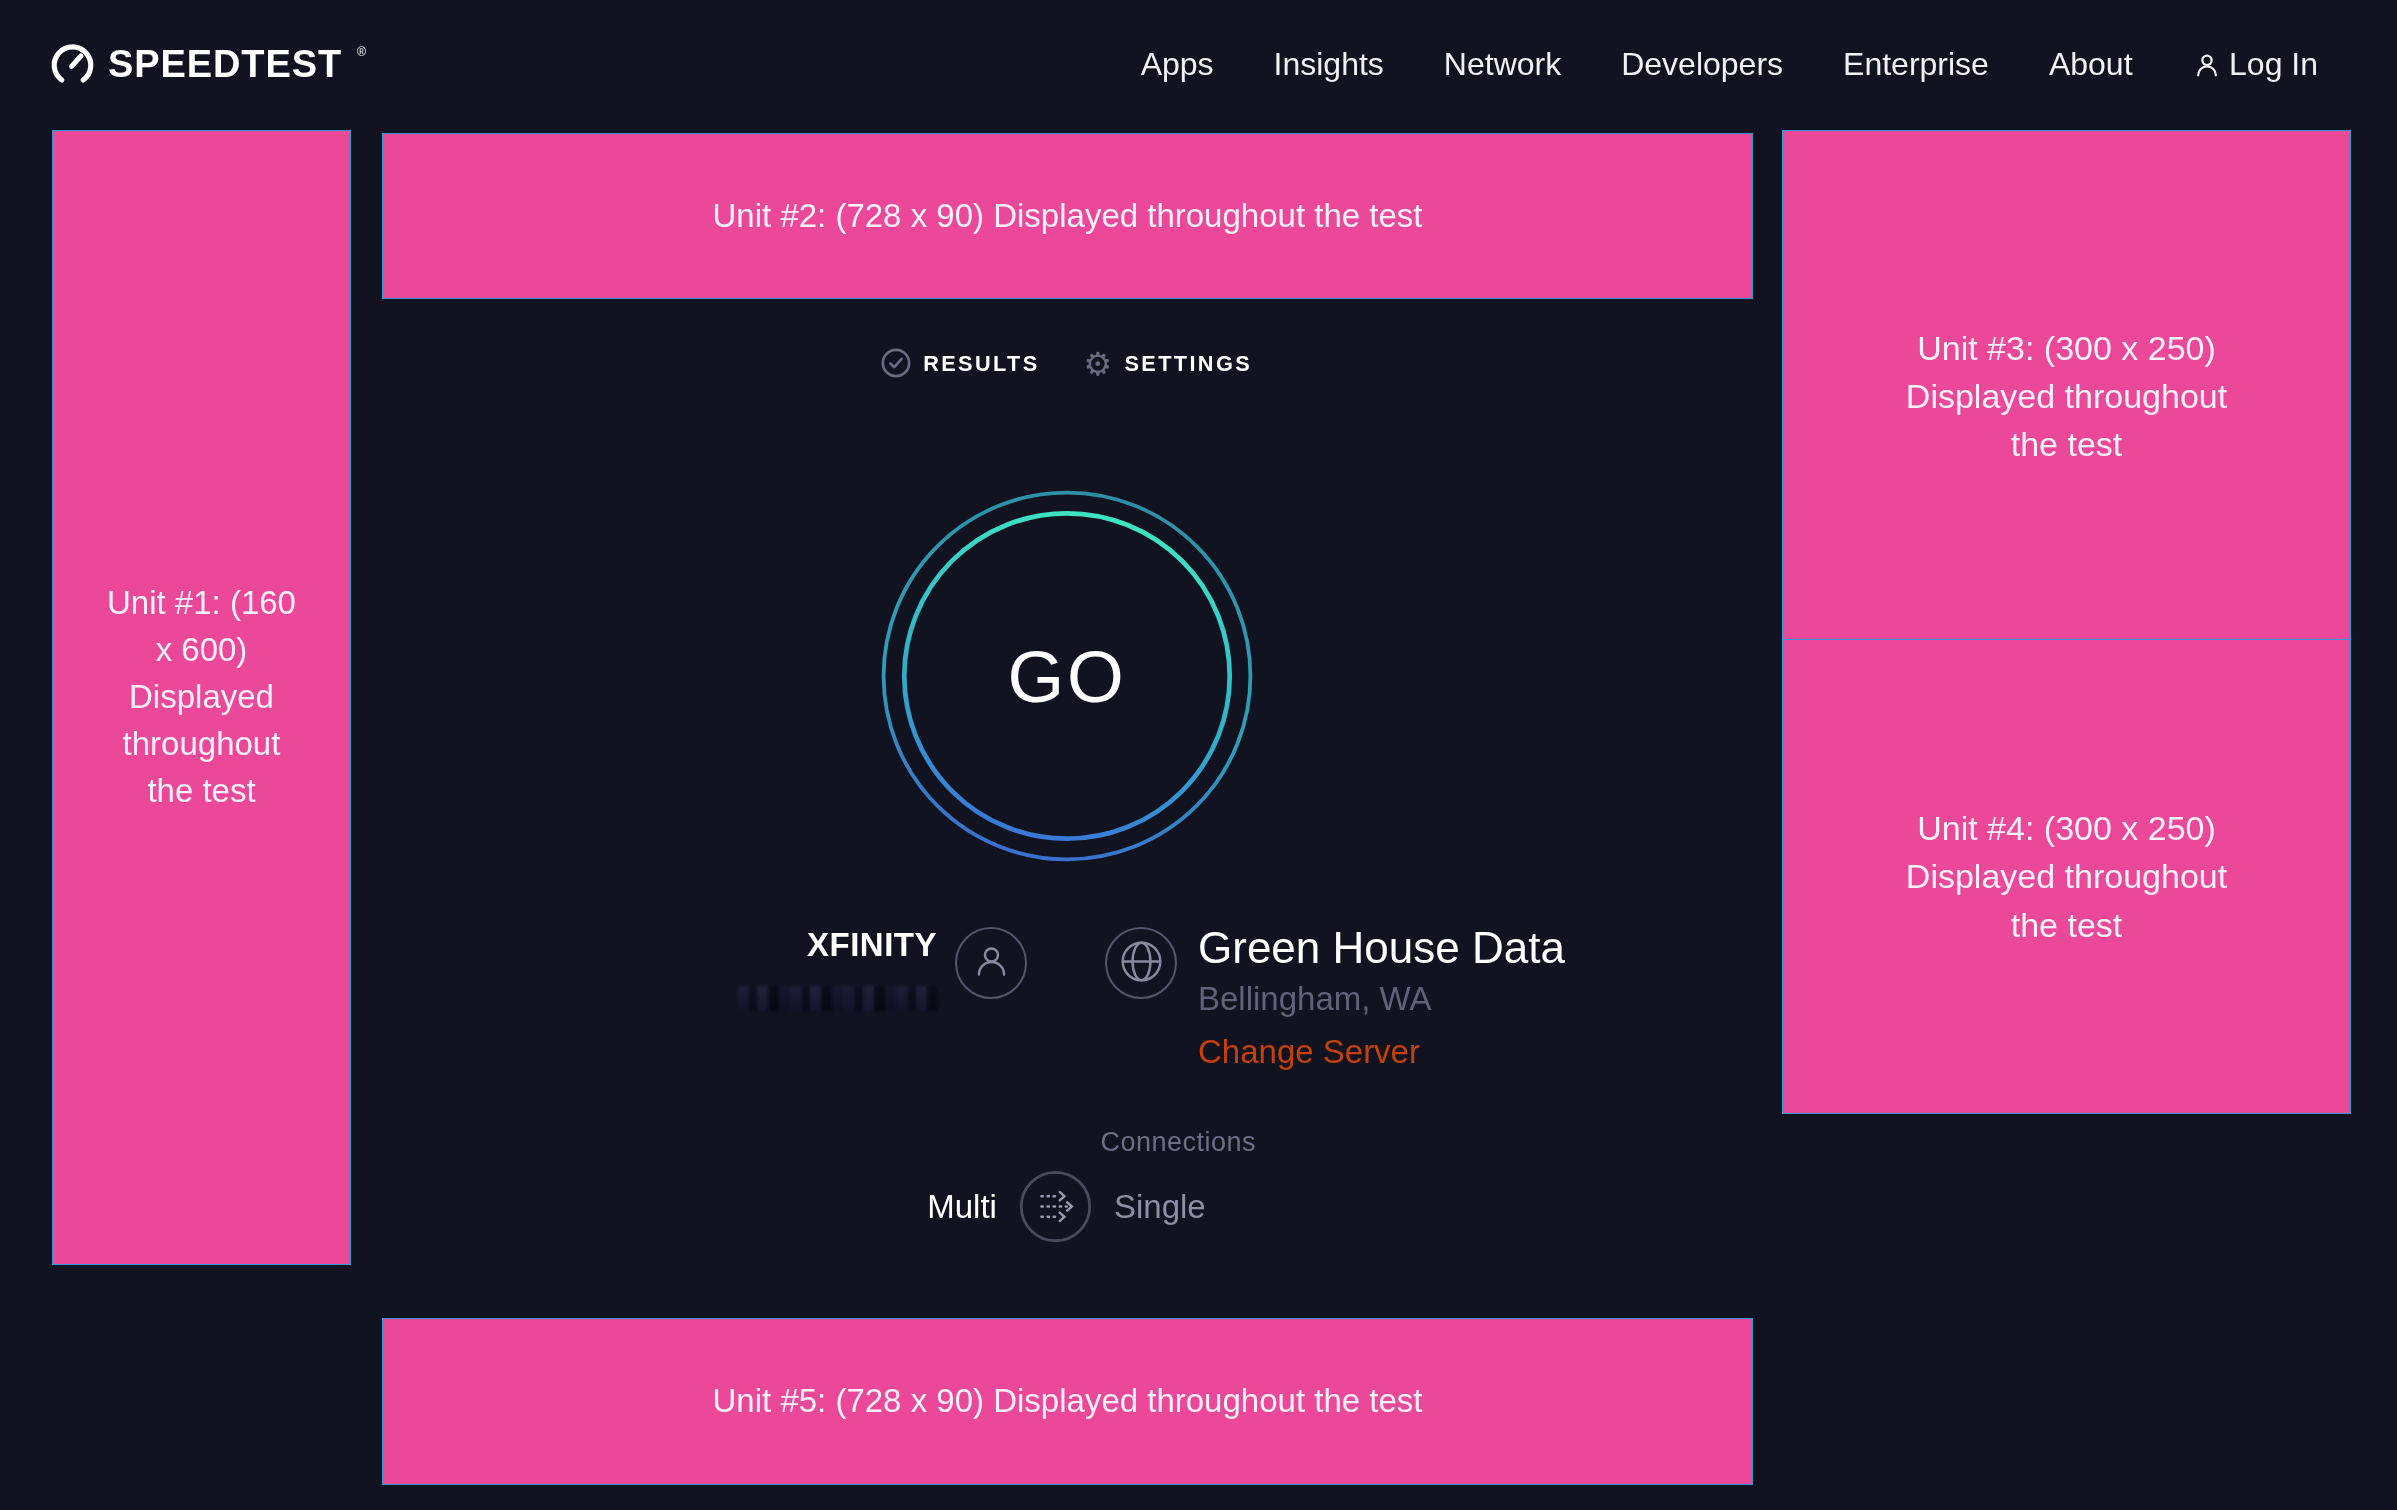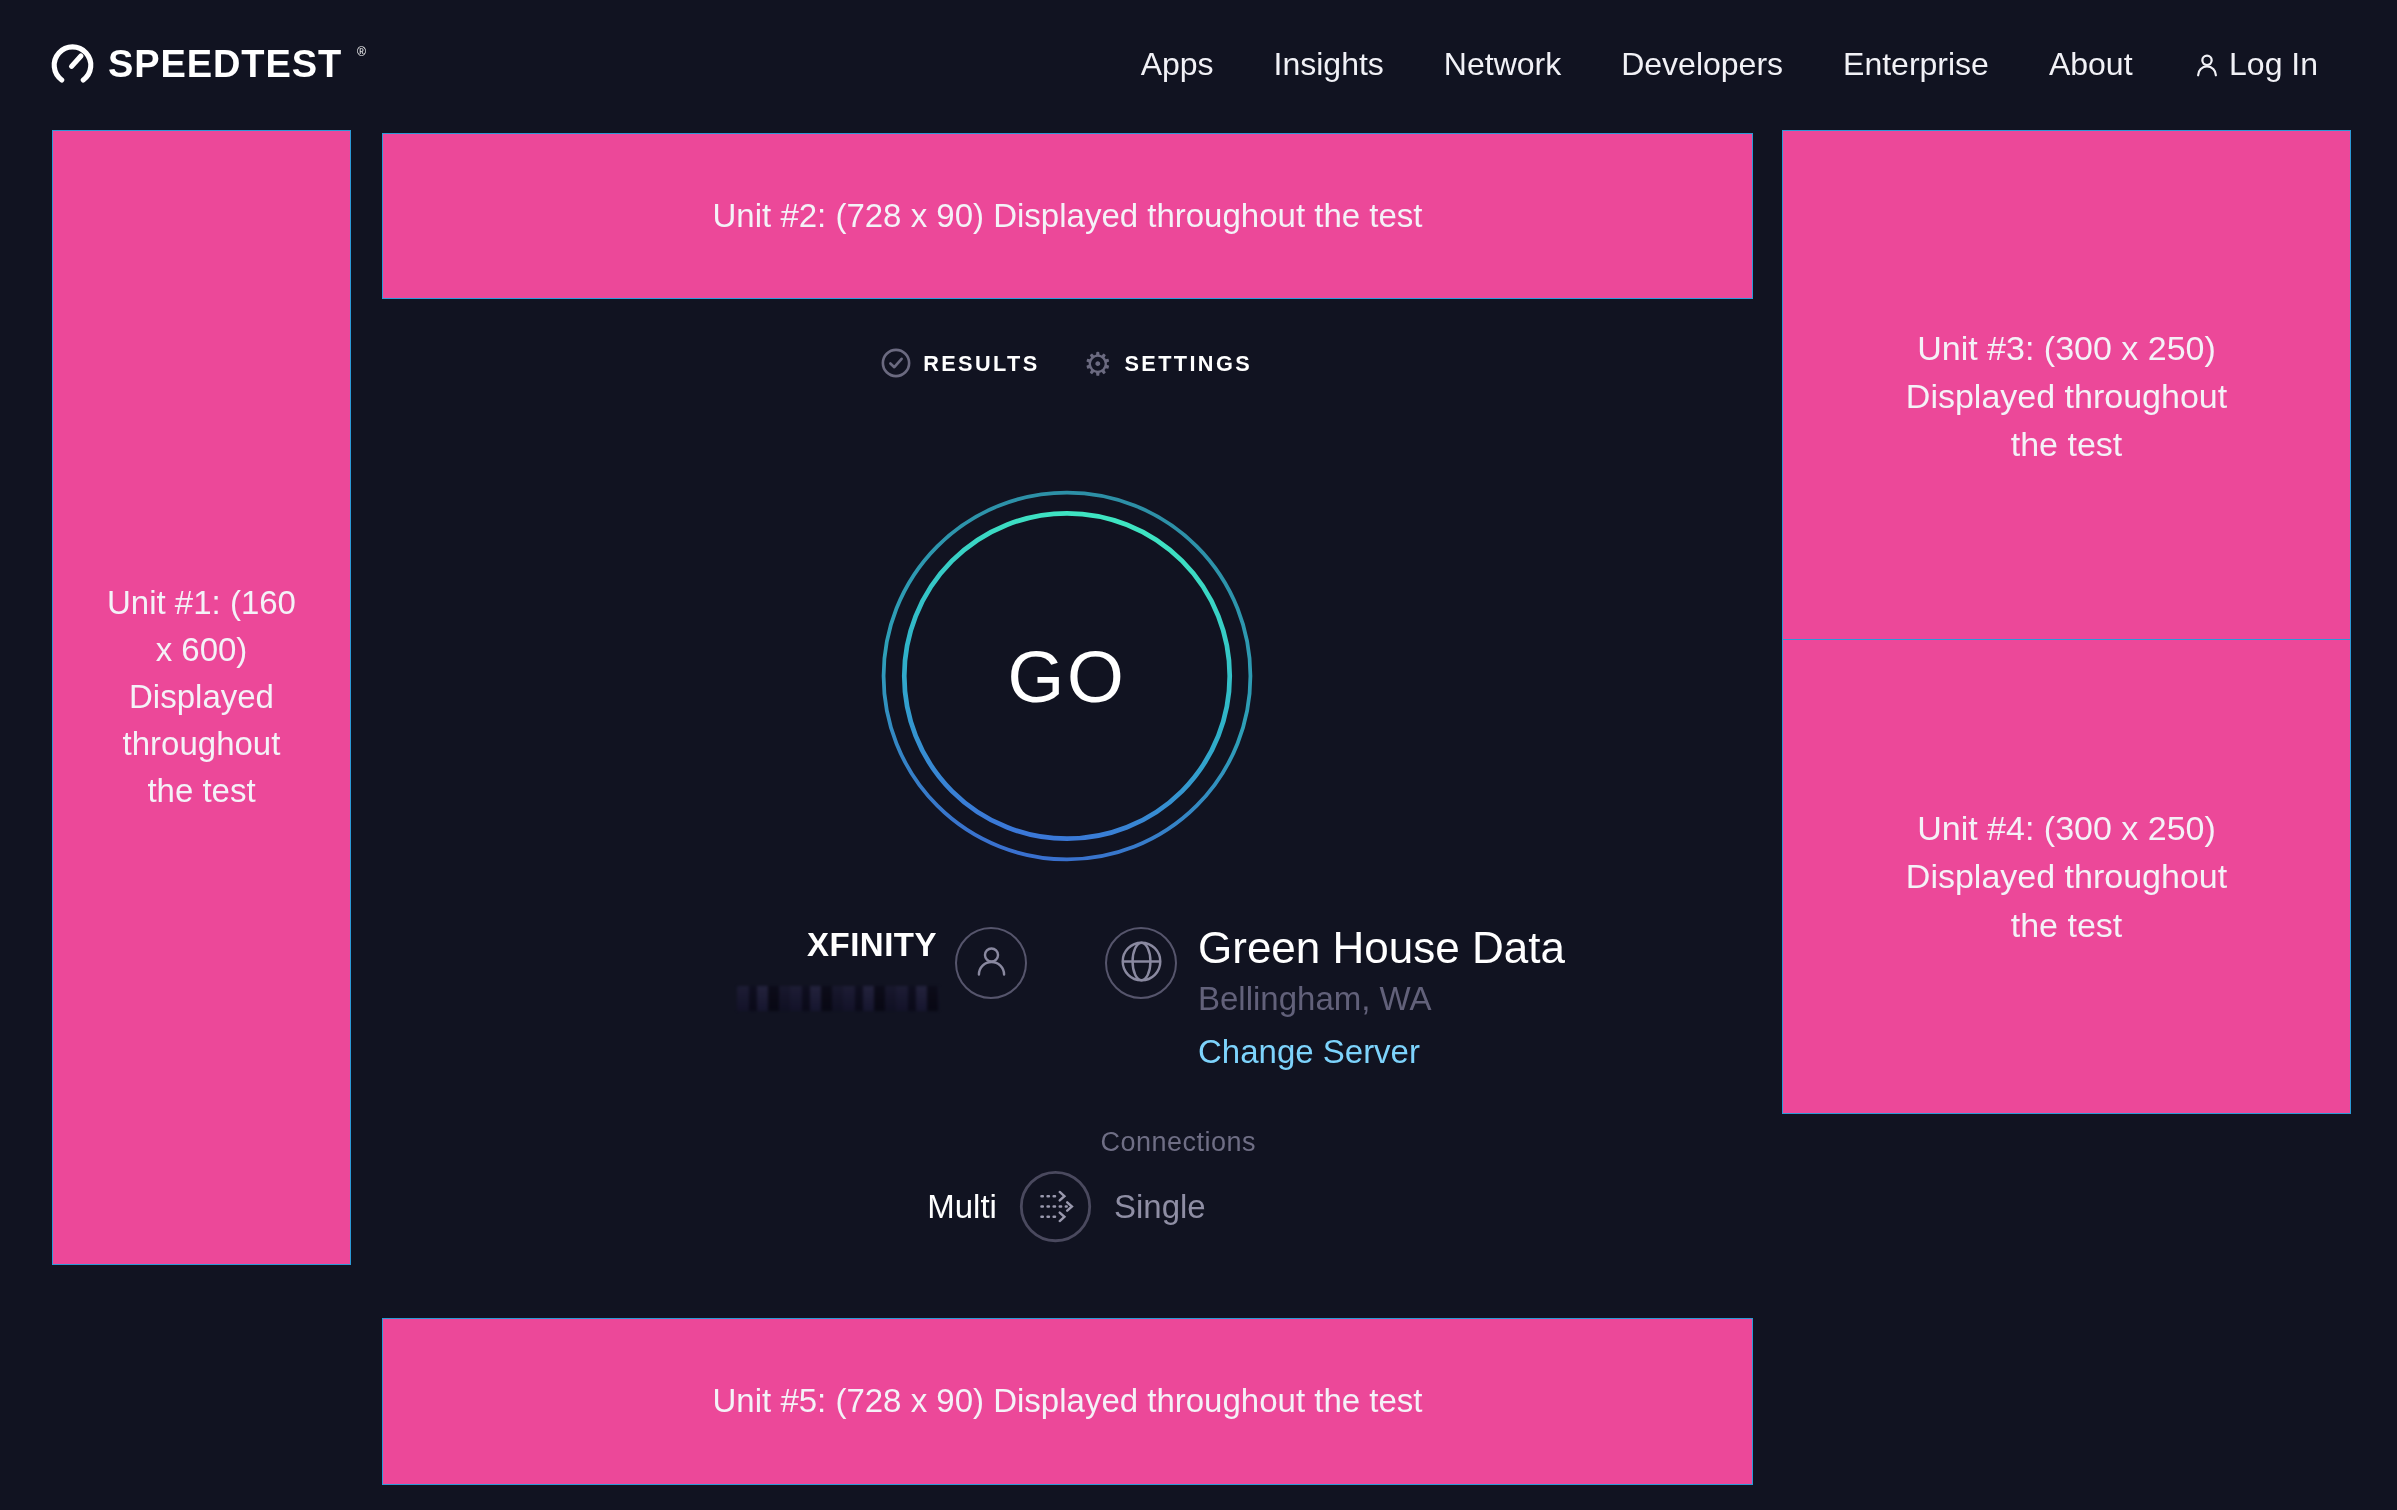--- a/index.html
+++ b/index.html
@@ -57,21 +57,21 @@
                    linear-gradient(180deg,#3a394e,#23223a);
                  background-blend-mode:overlay;
                  filter:blur(1.5px); opacity:0.85; border-radius:1.9px; }
   .badge { position:absolute; width:72px; height:72px; border:2.8px solid #56556c;
            border-radius:50%; display:flex; align-items:center; justify-content:center; }
   #person-badge { left:955px; top:927px; }
   #globe-badge  { left:1105px; top:927px; }
   .server-info { position:absolute; left:1198px; top:928px; }
   .server-name { color:#ffffff; font-size:44px; font-weight:500; line-height:40px; }
   .server-loc  { color:#62617a; font-size:33px; line-height:38px; margin-top:12.2px; }
-  .server-change { display:inline-block; color:#7dd3fc; font-size:33px; line-height:38px;
+  .server-change { display:inline-block; color:#c2410c; font-size:33px; line-height:38px;
                    margin-top:15px; text-decoration:none; cursor:pointer; }
 
   
   .conn-label { position:absolute; left:879px; top:1127px; width:377px;
                 text-align:right; color:#6f6e85; font-size:27px; letter-spacing:0.5px; }
   .conn-row { position:absolute; left:831px; top:1169px; width:471px; height:75px;
               display:flex; align-items:center; justify-content:center; gap:21px; }
   .conn-multi { color:#ffffff; font-size:33px; cursor:pointer; }
   .conn-single { color:#8f8ea4; font-size:33px; cursor:pointer; }
   .conn-toggle { width:75px; height:75px; cursor:pointer; }

